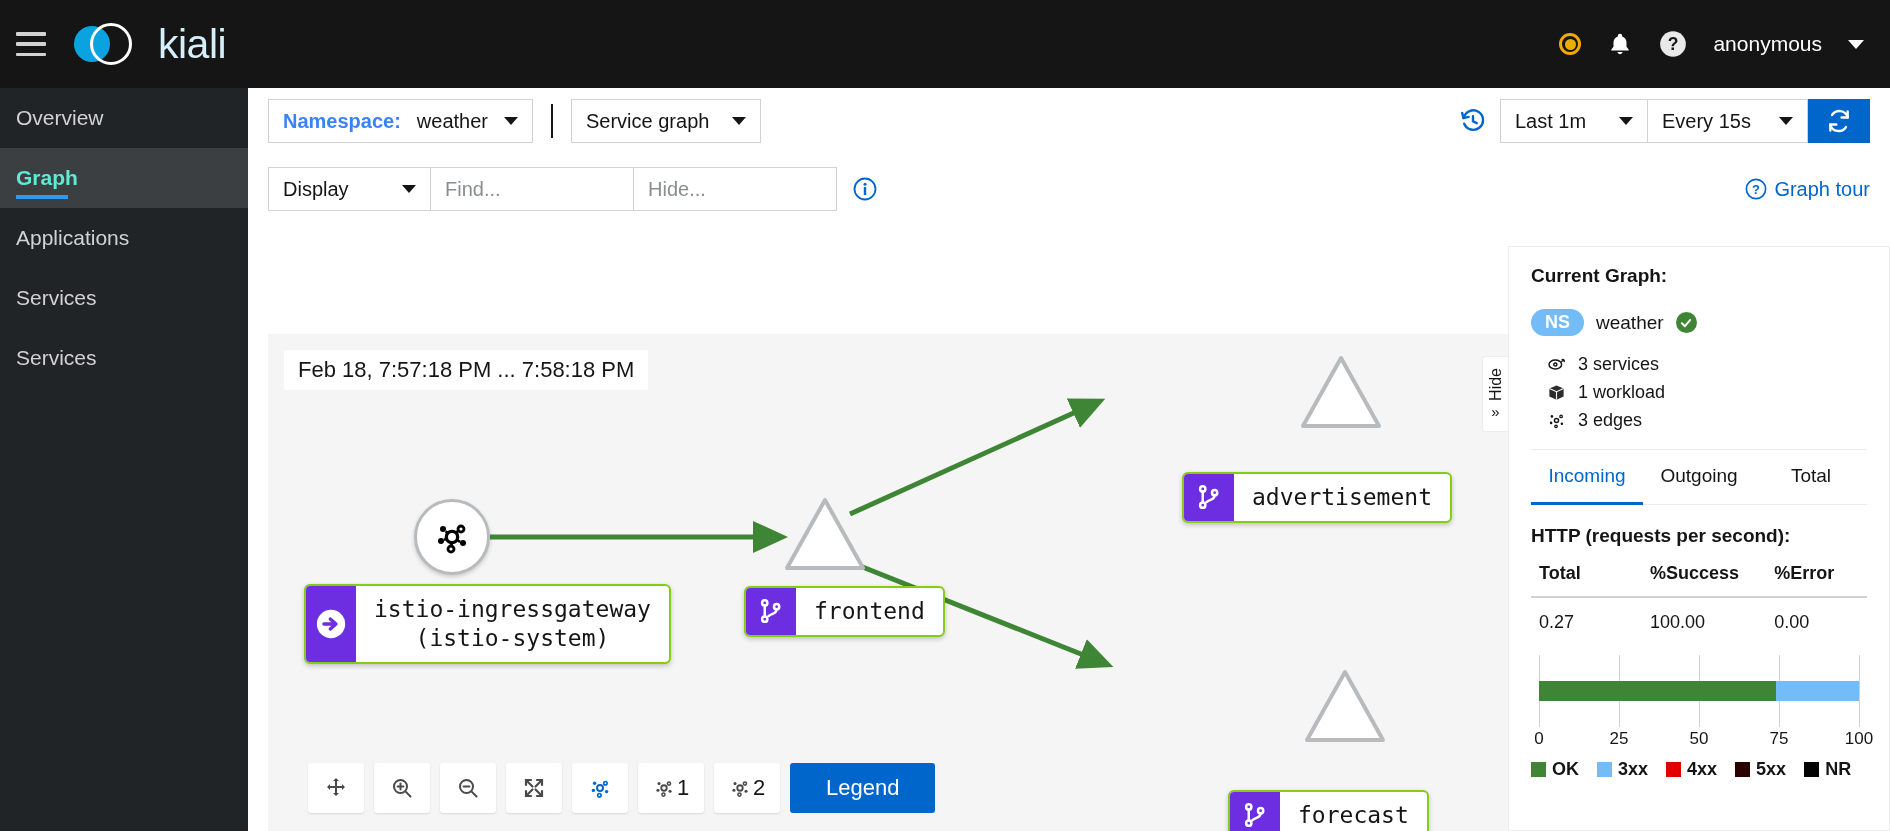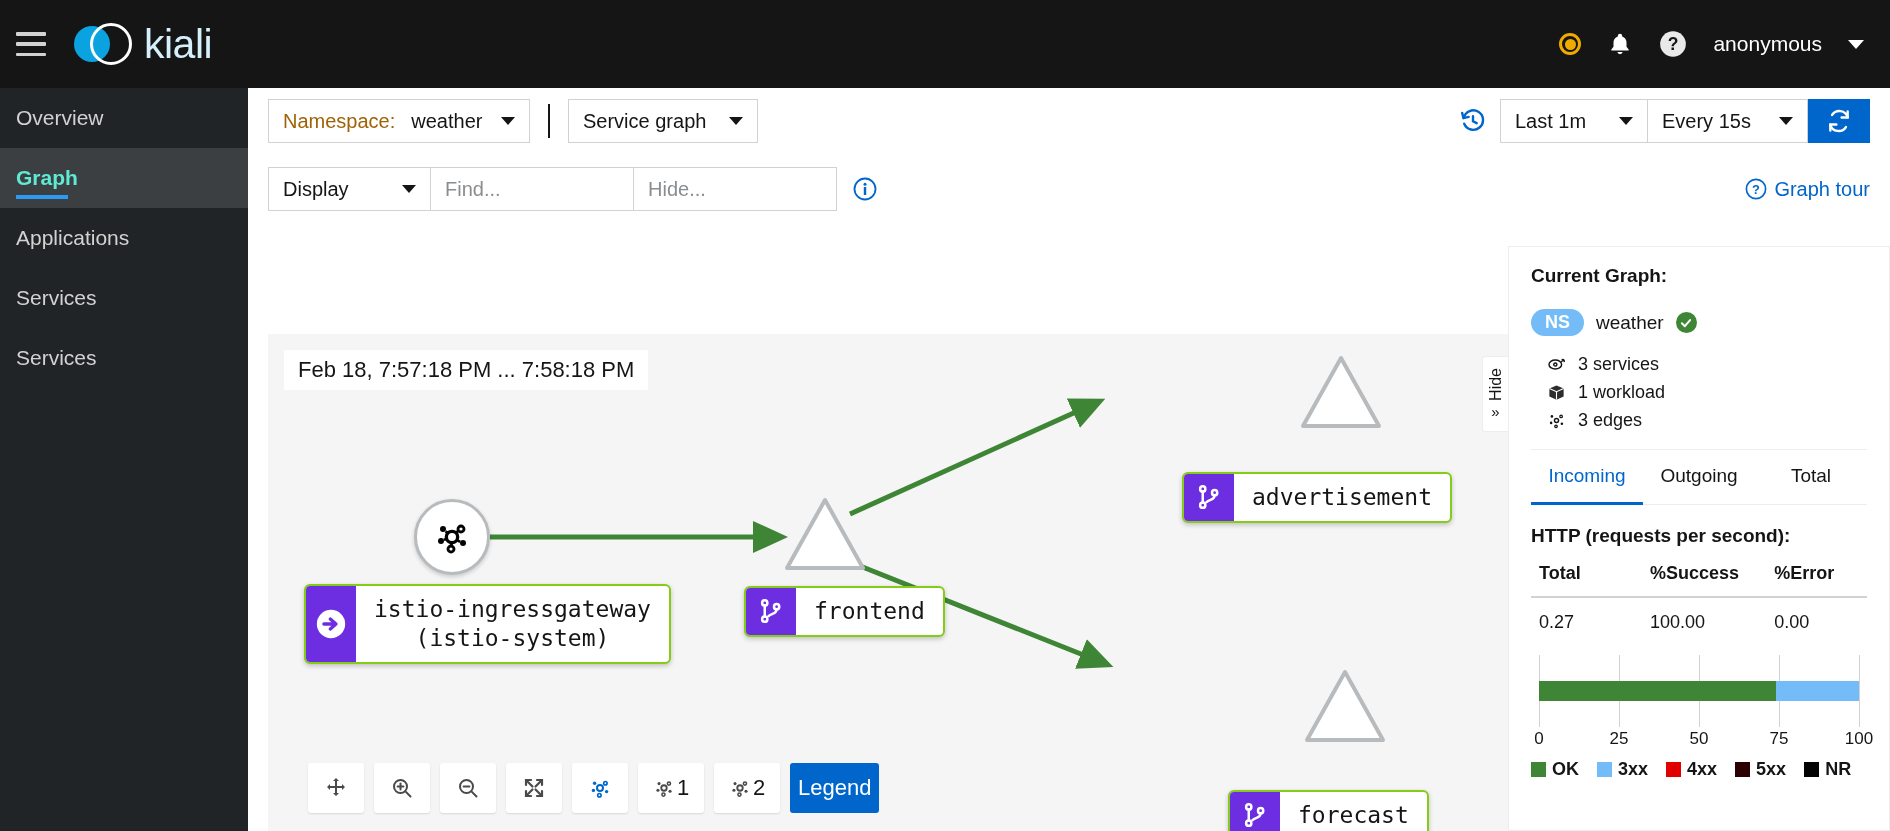--- a/index.html
+++ b/index.html
@@ -11,21 +11,21 @@
   .app { position: relative; width: 1890px; height: 831px; }
 
   
   .masthead {
     position: absolute; top: 0; left: 0; width: 1890px; height: 88px;
     background: #151515; display: flex; align-items: center;
   }
   .hamburger { width: 30px; height: 24px; margin-left: 16px; margin-right: 28px;
     display: flex; flex-direction: column; justify-content: space-between; cursor: pointer; }
   .hamburger span { display: block; height: 3.5px; background: #d2d2d2; border-radius: 1px; }
-  .brand { display: flex; align-items: center; gap: 14px; }
+  .brand { display: flex; align-items: center; gap: 28px; }
   .brand-logo { width: 56px; height: 48px; position: relative; }
   .brand-logo .c-fill { position: absolute; left: 0; top: 6px; width: 36px; height: 36px;
     background: #0aa3e0; border-radius: 50%; }
   .brand-logo .c-ring { position: absolute; left: 16px; top: 3px; width: 42px; height: 42px;
     border: 3.5px solid #fff; border-radius: 50%; background: rgba(21,21,21,0.0); }
   .brand-text { color: #d6f0fb; font-size: 41px; font-weight: 400; letter-spacing: -0.5px; }
 
   .masthead-right { margin-left: auto; display: flex; align-items: center; gap: 26px; padding-right: 26px; }
   .mh-icon { display: flex; align-items: center; justify-content: center; cursor: pointer; }
   .ring-icon { width: 22px; height: 22px; border: 3px solid #f0ab00; border-radius: 50%;
@@ -47,21 +47,21 @@
     width: 52px; height: 4px; background: #2b9af3; }
 
   
   .main { position: absolute; top: 88px; left: 248px; width: 1642px; height: 743px; background: #fff; }
 
   .toolbar-row1 { height: 66px; display: flex; align-items: center; padding: 0 20px; }
   .select-box {
     height: 44px; border: 1px solid #d2d2d2; background: #fff; display: inline-flex;
     align-items: center; padding: 0 14px; gap: 16px; font-size: 20px; color: #151515; cursor: pointer;
   }
-  .select-box .lbl-dim { color: #a16207; }
+  .select-box .lbl-dim { color: #3b82f6; font-weight: bold; }
   .sel-caret { width: 0; height: 0; border-left: 7px solid transparent; border-right: 7px solid transparent;
      border-top: 8px solid #151515; margin-left: auto; }
   .divider-v { width: 2px; height: 34px; background: #151515; margin: 0 18px; }
 
   .toolbar-right { margin-left: auto; display: flex; align-items: center; gap: 0; }
   .clock-icon { color: #0066cc; margin-right: 14px; display: flex; align-items: center; }
   .refresh-btn { height: 44px; width: 62px; background: #0066cc; display: flex; align-items: center;
     justify-content: center; cursor: pointer; border: 1px solid #0066cc; }
 
   .toolbar-row2 { height: 70px; display: flex; align-items: center; padding: 0 20px; gap: 0; }
@@ -93,21 +93,21 @@
   .badge-text { padding: 9px 18px; font-family: "DejaVu Sans Mono", monospace;
     font-size: 23px; color: #151515; display: flex; align-items: center;
     justify-content: center; text-align: center; line-height: 1.25; white-space: pre; }
 
   
   .graph-controls { position: absolute; left: 40px; bottom: 18px; display: flex; gap: 10px; align-items: center; }
   .gc-btn { width: 56px; height: 50px; background: #fff; border-radius: 3px;
     display: flex; align-items: center; justify-content: center; cursor: pointer;
     box-shadow: 0 1px 2px rgba(0,0,0,0.12); gap: 2px; font-size: 22px; color: #151515; }
   .gc-btn.wide { width: 66px; }
-  .gc-legend { background: #0066cc; color: #fff; padding: 0 8px; height: 50px;
+  .gc-legend { background: #0066cc; color: #fff; padding: 0 36px; height: 50px;
     display: flex; align-items: center; font-size: 22px; border-radius: 3px; cursor: pointer; }
 
   
   .hide-tab { position: absolute; right: 0px; top: 22px; width: 26px; height: 76px;
     background: #fff; border: 1px solid #ededed; border-right: none;
     display: flex; flex-direction: column; align-items: center; justify-content: center;
     cursor: pointer; border-radius: 3px 0 0 3px; }
   .hide-tab .vtxt { writing-mode: vertical-rl; transform: rotate(180deg); font-size: 16px;
     color: #151515; margin-bottom: 3px; }
 

